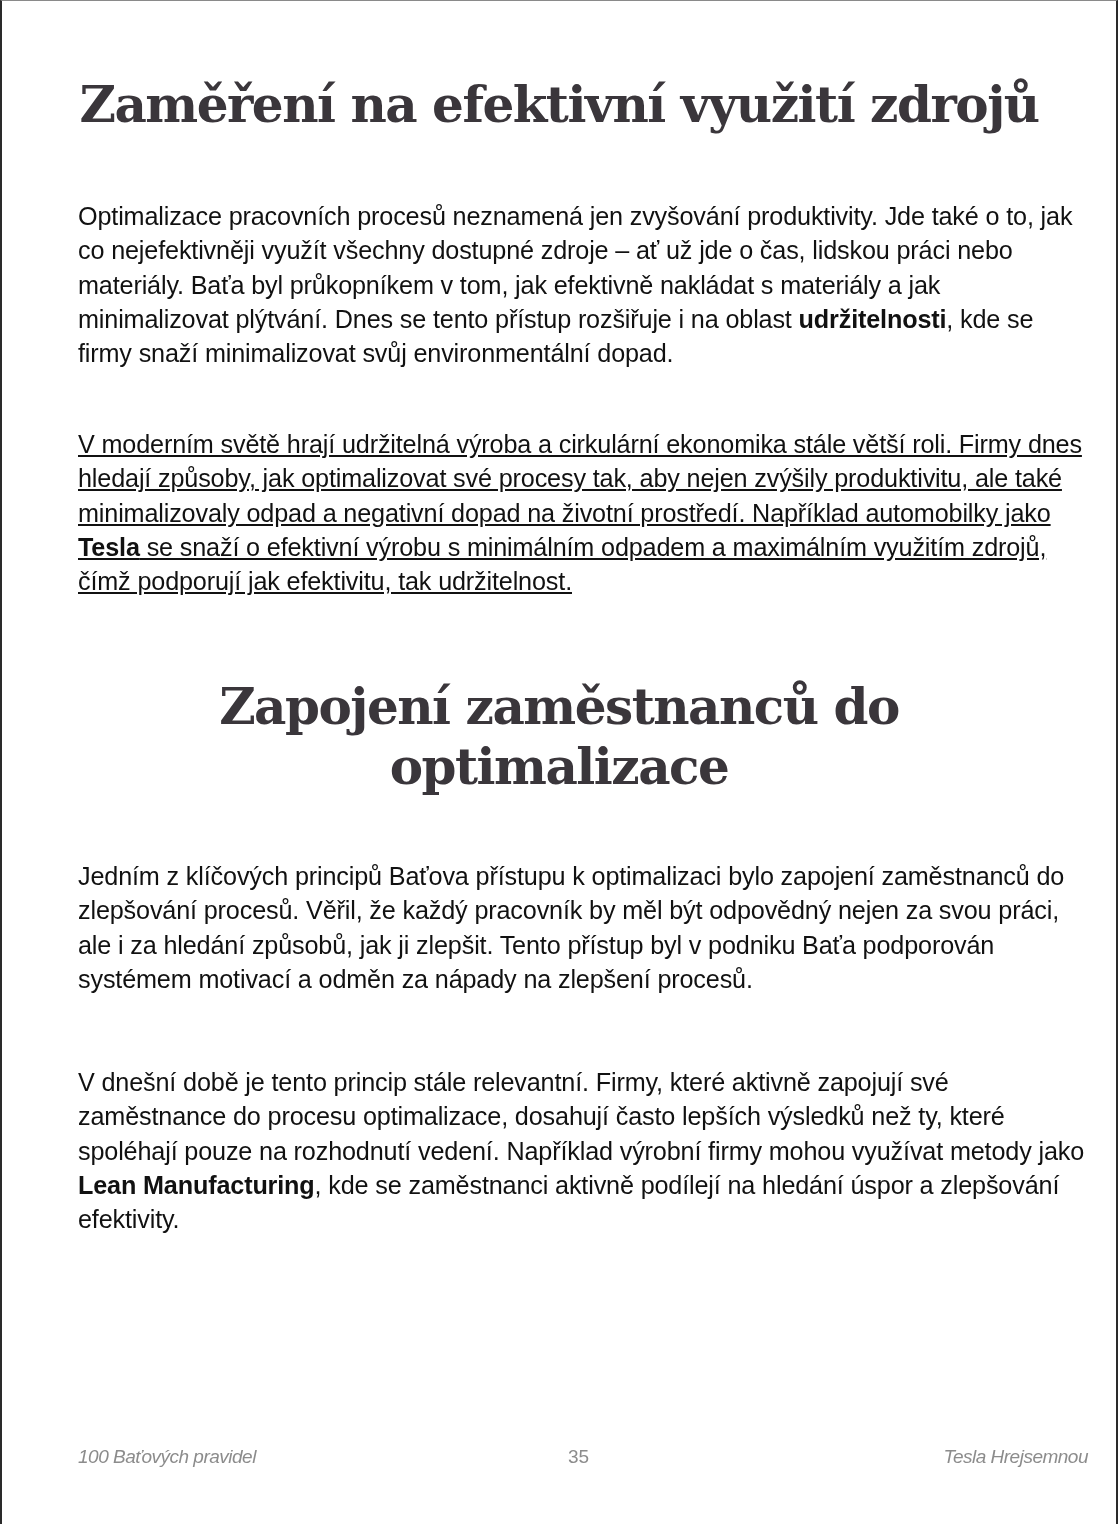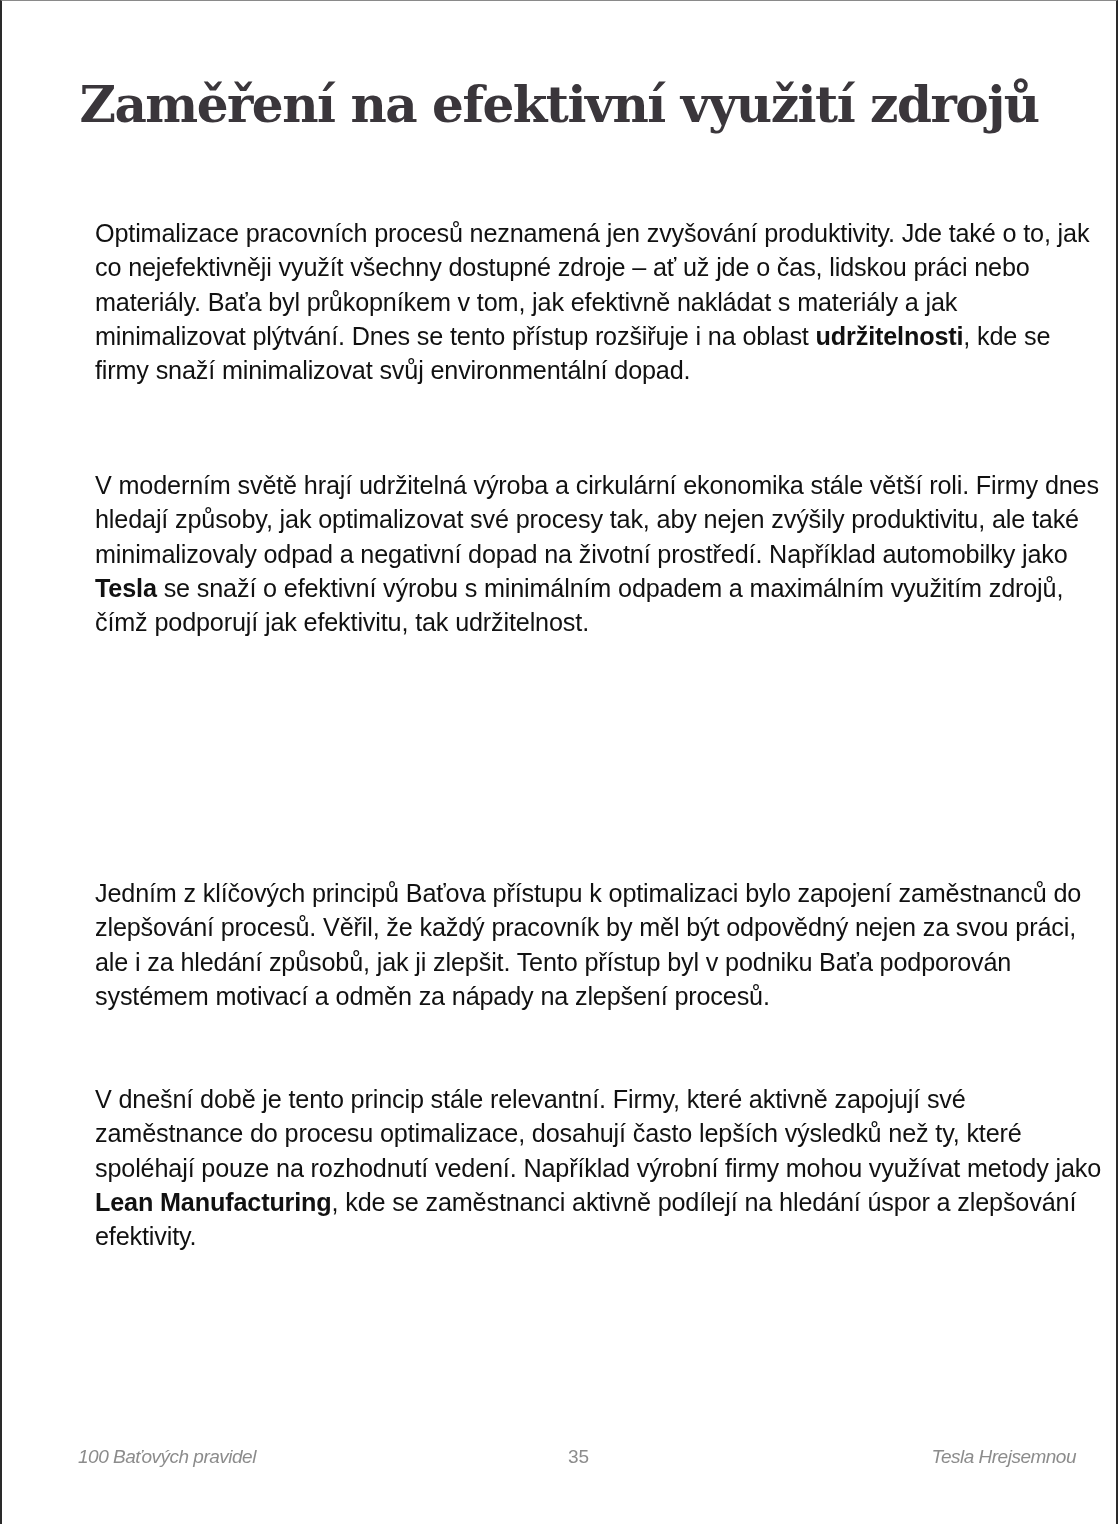--- a/index.html
+++ b/index.html
@@ -50,33 +50,33 @@
       line-height: 60px;
     }
     .para {
       position: absolute;
       left: 76px;
       width: 1010px;
       font-family: "Liberation Sans", sans-serif;
       font-size: 25.2px;
       line-height: 34.3px;
       color: #111111;
-      margin: 17px;
+      margin: 0;
       letter-spacing: -0.15px;
     }
     .para b { font-weight: bold; }
     .p1 { top: 198px; }
-    .p2 { top: 450px; }
+    .p2 { top: 426px; text-decoration: underline; }
     .p3 { top: 858px; }
     .p4 { top: 1064px; }
     .footer {
       position: absolute;
       top: 1445px;
       left: 76px;
-      right: 40px;
+      right: 28px;
       height: 26px;
       font-family: "Liberation Sans", sans-serif;
       font-size: 19px;
       color: #8c8c8c;
     }
     .footer .left {
       position: absolute;
       left: 0;
       top: 0;
       font-style: italic;
@@ -99,20 +99,21 @@
 <body>
 
 <div class="page">
 
   <h1 class="heading h1">Zaměření na efektivní využití zdrojů</h1>
 
   <p class="para p1"><span>Optimalizace pracovních procesů neznamená jen zvyšování produktivity. Jde také o to, jak co nejefektivněji využít všechny dostupné zdroje – ať už jde o čas, lidskou práci nebo materiály. Baťa byl průkopníkem v tom, jak efektivně nakládat s materiály a jak minimalizovat plýtvání. Dnes se tento přístup rozšiřuje i na oblast </span><b>udržitelnosti</b><span>, kde se firmy snaží minimalizovat svůj environmentální dopad.</span></p>
 
   <p class="para p2"><span>V moderním světě hrají udržitelná výroba a cirkulární ekonomika stále větší roli. Firmy dnes hledají způsoby, jak optimalizovat své procesy tak, aby nejen zvýšily produktivitu, ale také minimalizovaly odpad a negativní dopad na životní prostředí. Například automobilky jako </span><b>Tesla</b><span> se snaží o efektivní výrobu s minimálním odpadem a maximálním využitím zdrojů, čímž podporují jak efektivitu, tak udržitelnost.</span></p>
 
+  <h2 class="heading h2"><span>Zapojení zaměstnanců do</span><br><span>optimalizace</span></h2>
 
   <p class="para p3"><span>Jedním z klíčových principů Baťova přístupu k optimalizaci bylo zapojení zaměstnanců do zlepšování procesů. Věřil, že každý pracovník by měl být odpovědný nejen za svou práci, ale i za hledání způsobů, jak ji zlepšit. Tento přístup byl v podniku Baťa podporován systémem motivací a odměn za nápady na zlepšení procesů.</span></p>
 
   <p class="para p4"><span>V dnešní době je tento princip stále relevantní. Firmy, které aktivně zapojují své zaměstnance do procesu optimalizace, dosahují často lepších výsledků než ty, které spoléhají pouze na rozhodnutí vedení. Například výrobní firmy mohou využívat metody jako </span><b>Lean Manufacturing</b><span>, kde se zaměstnanci aktivně podílejí na hledání úspor a zlepšování efektivity.</span></p>
 
   <div class="footer">
     <span class="left">100 Baťových pravidel</span>
     <span class="center">35</span>
     <span class="right">Tesla Hrejsemnou</span>
   </div>

